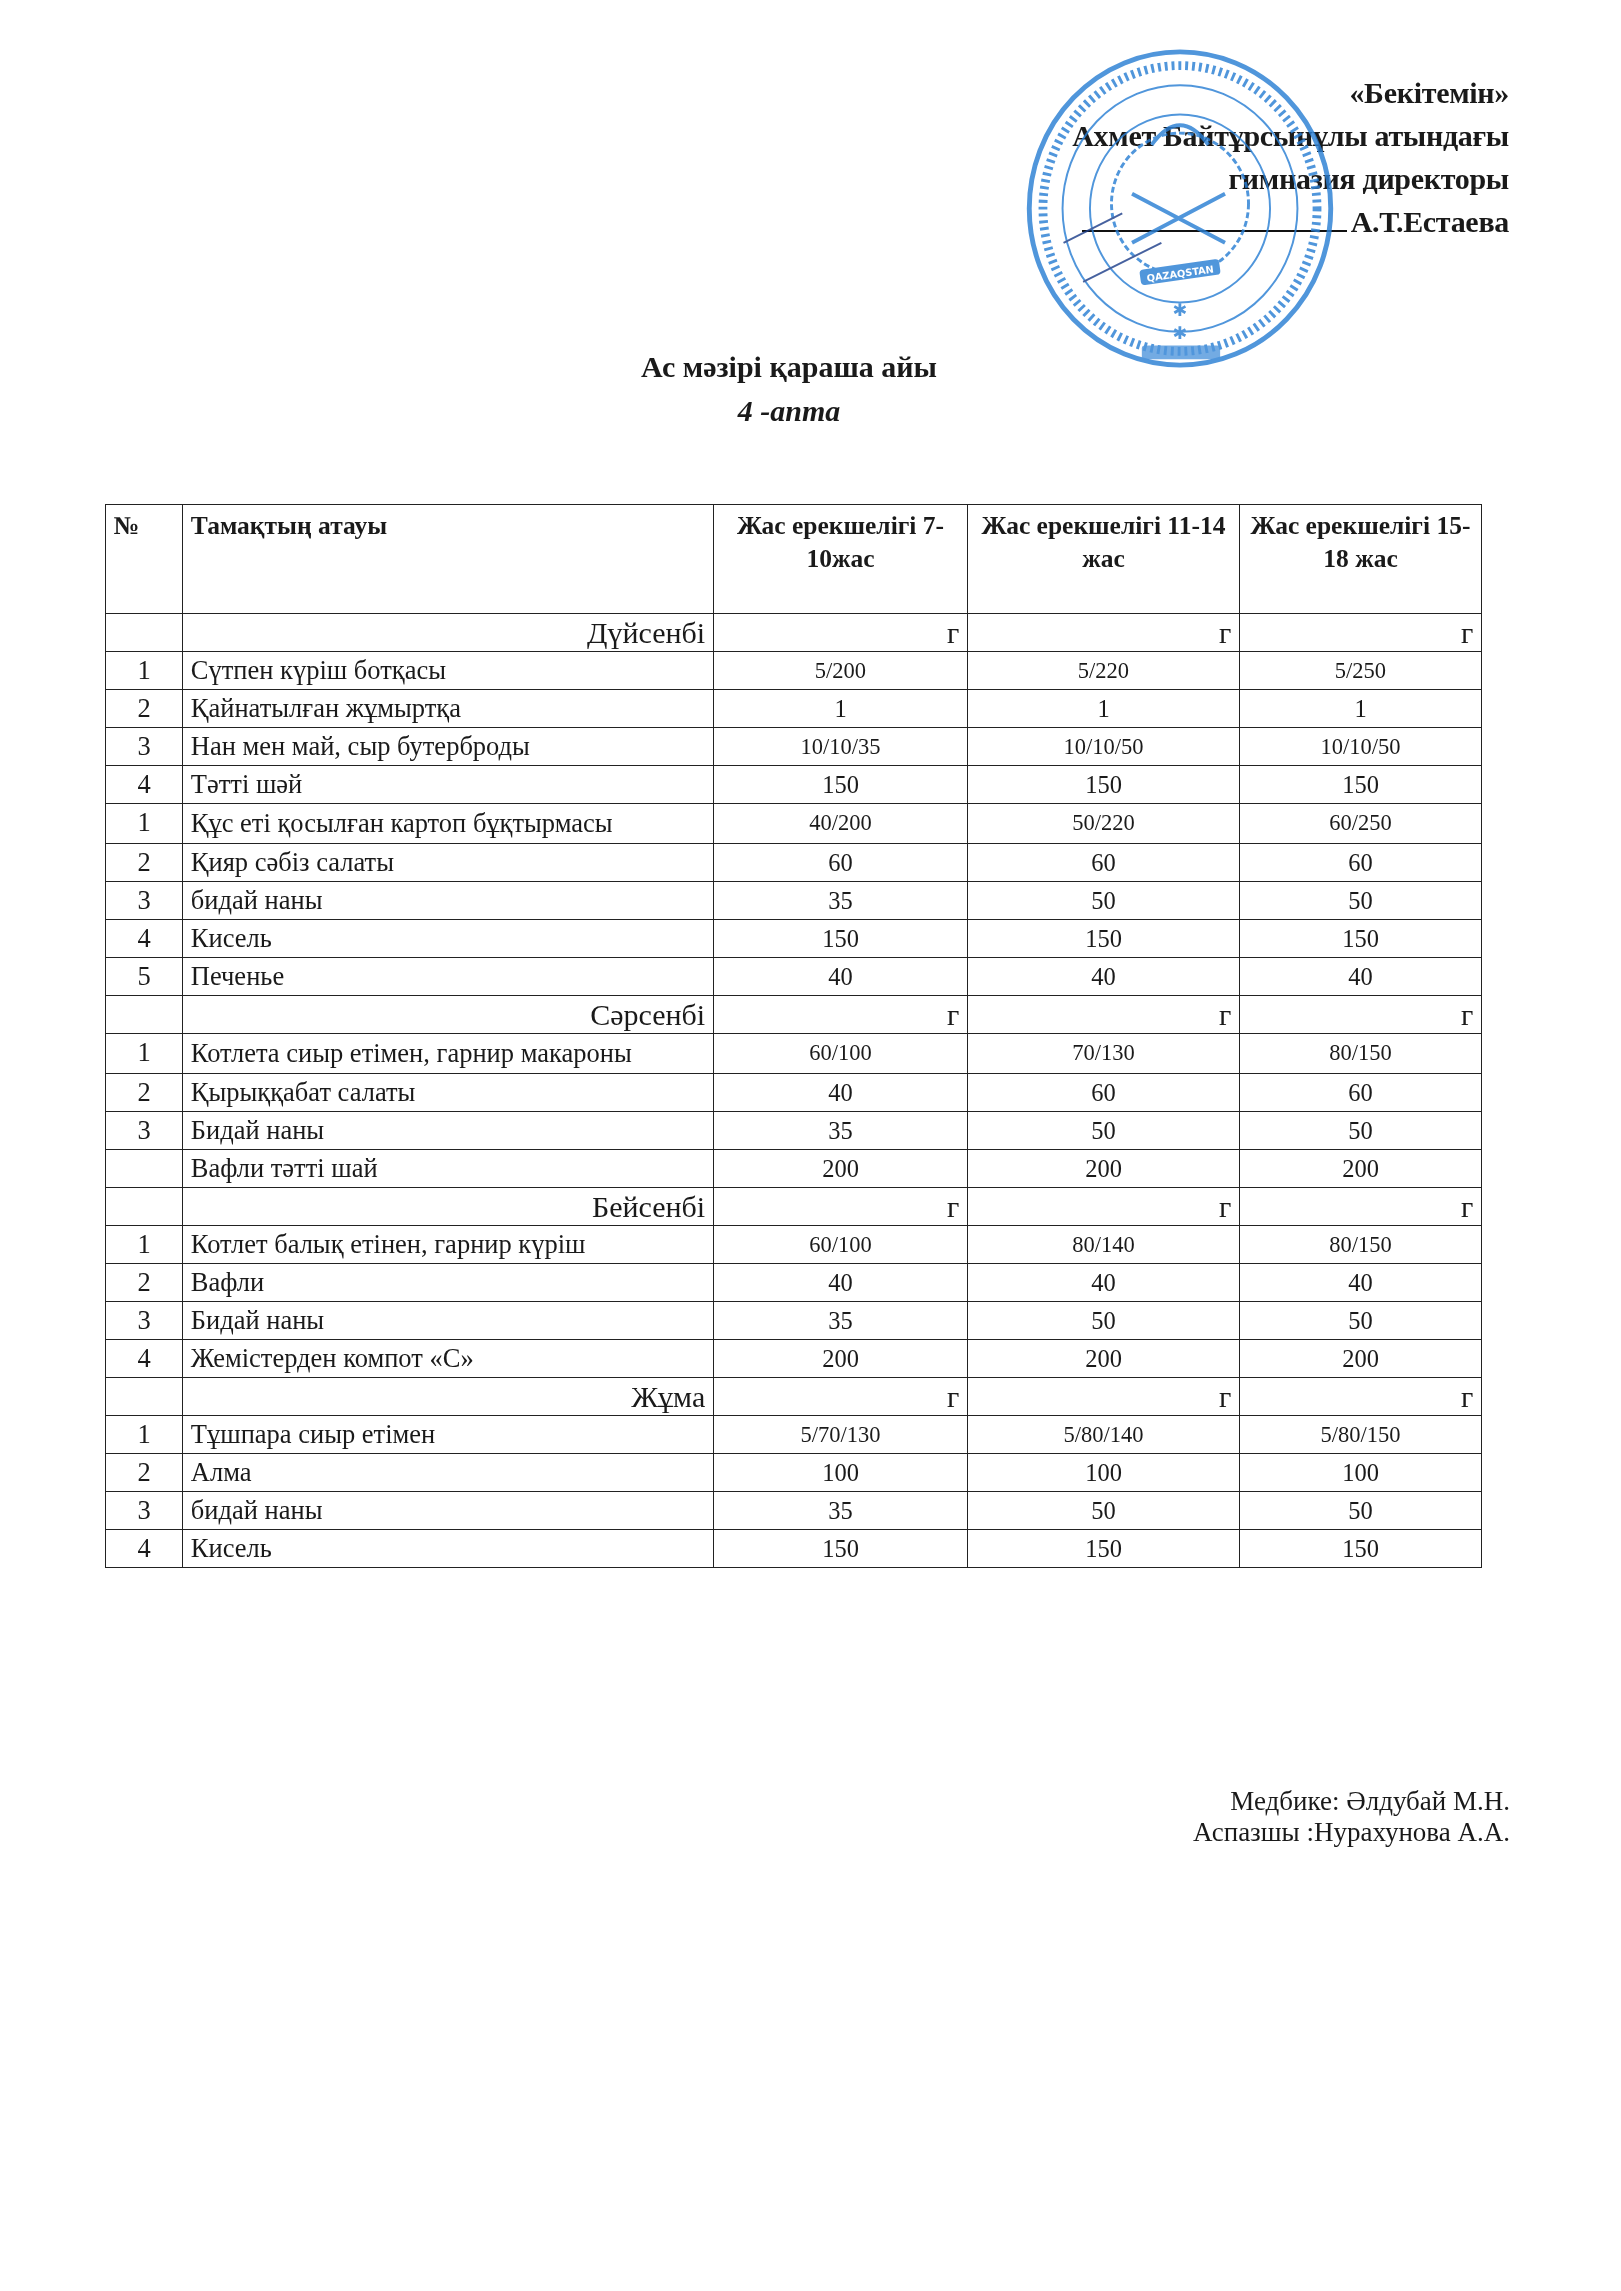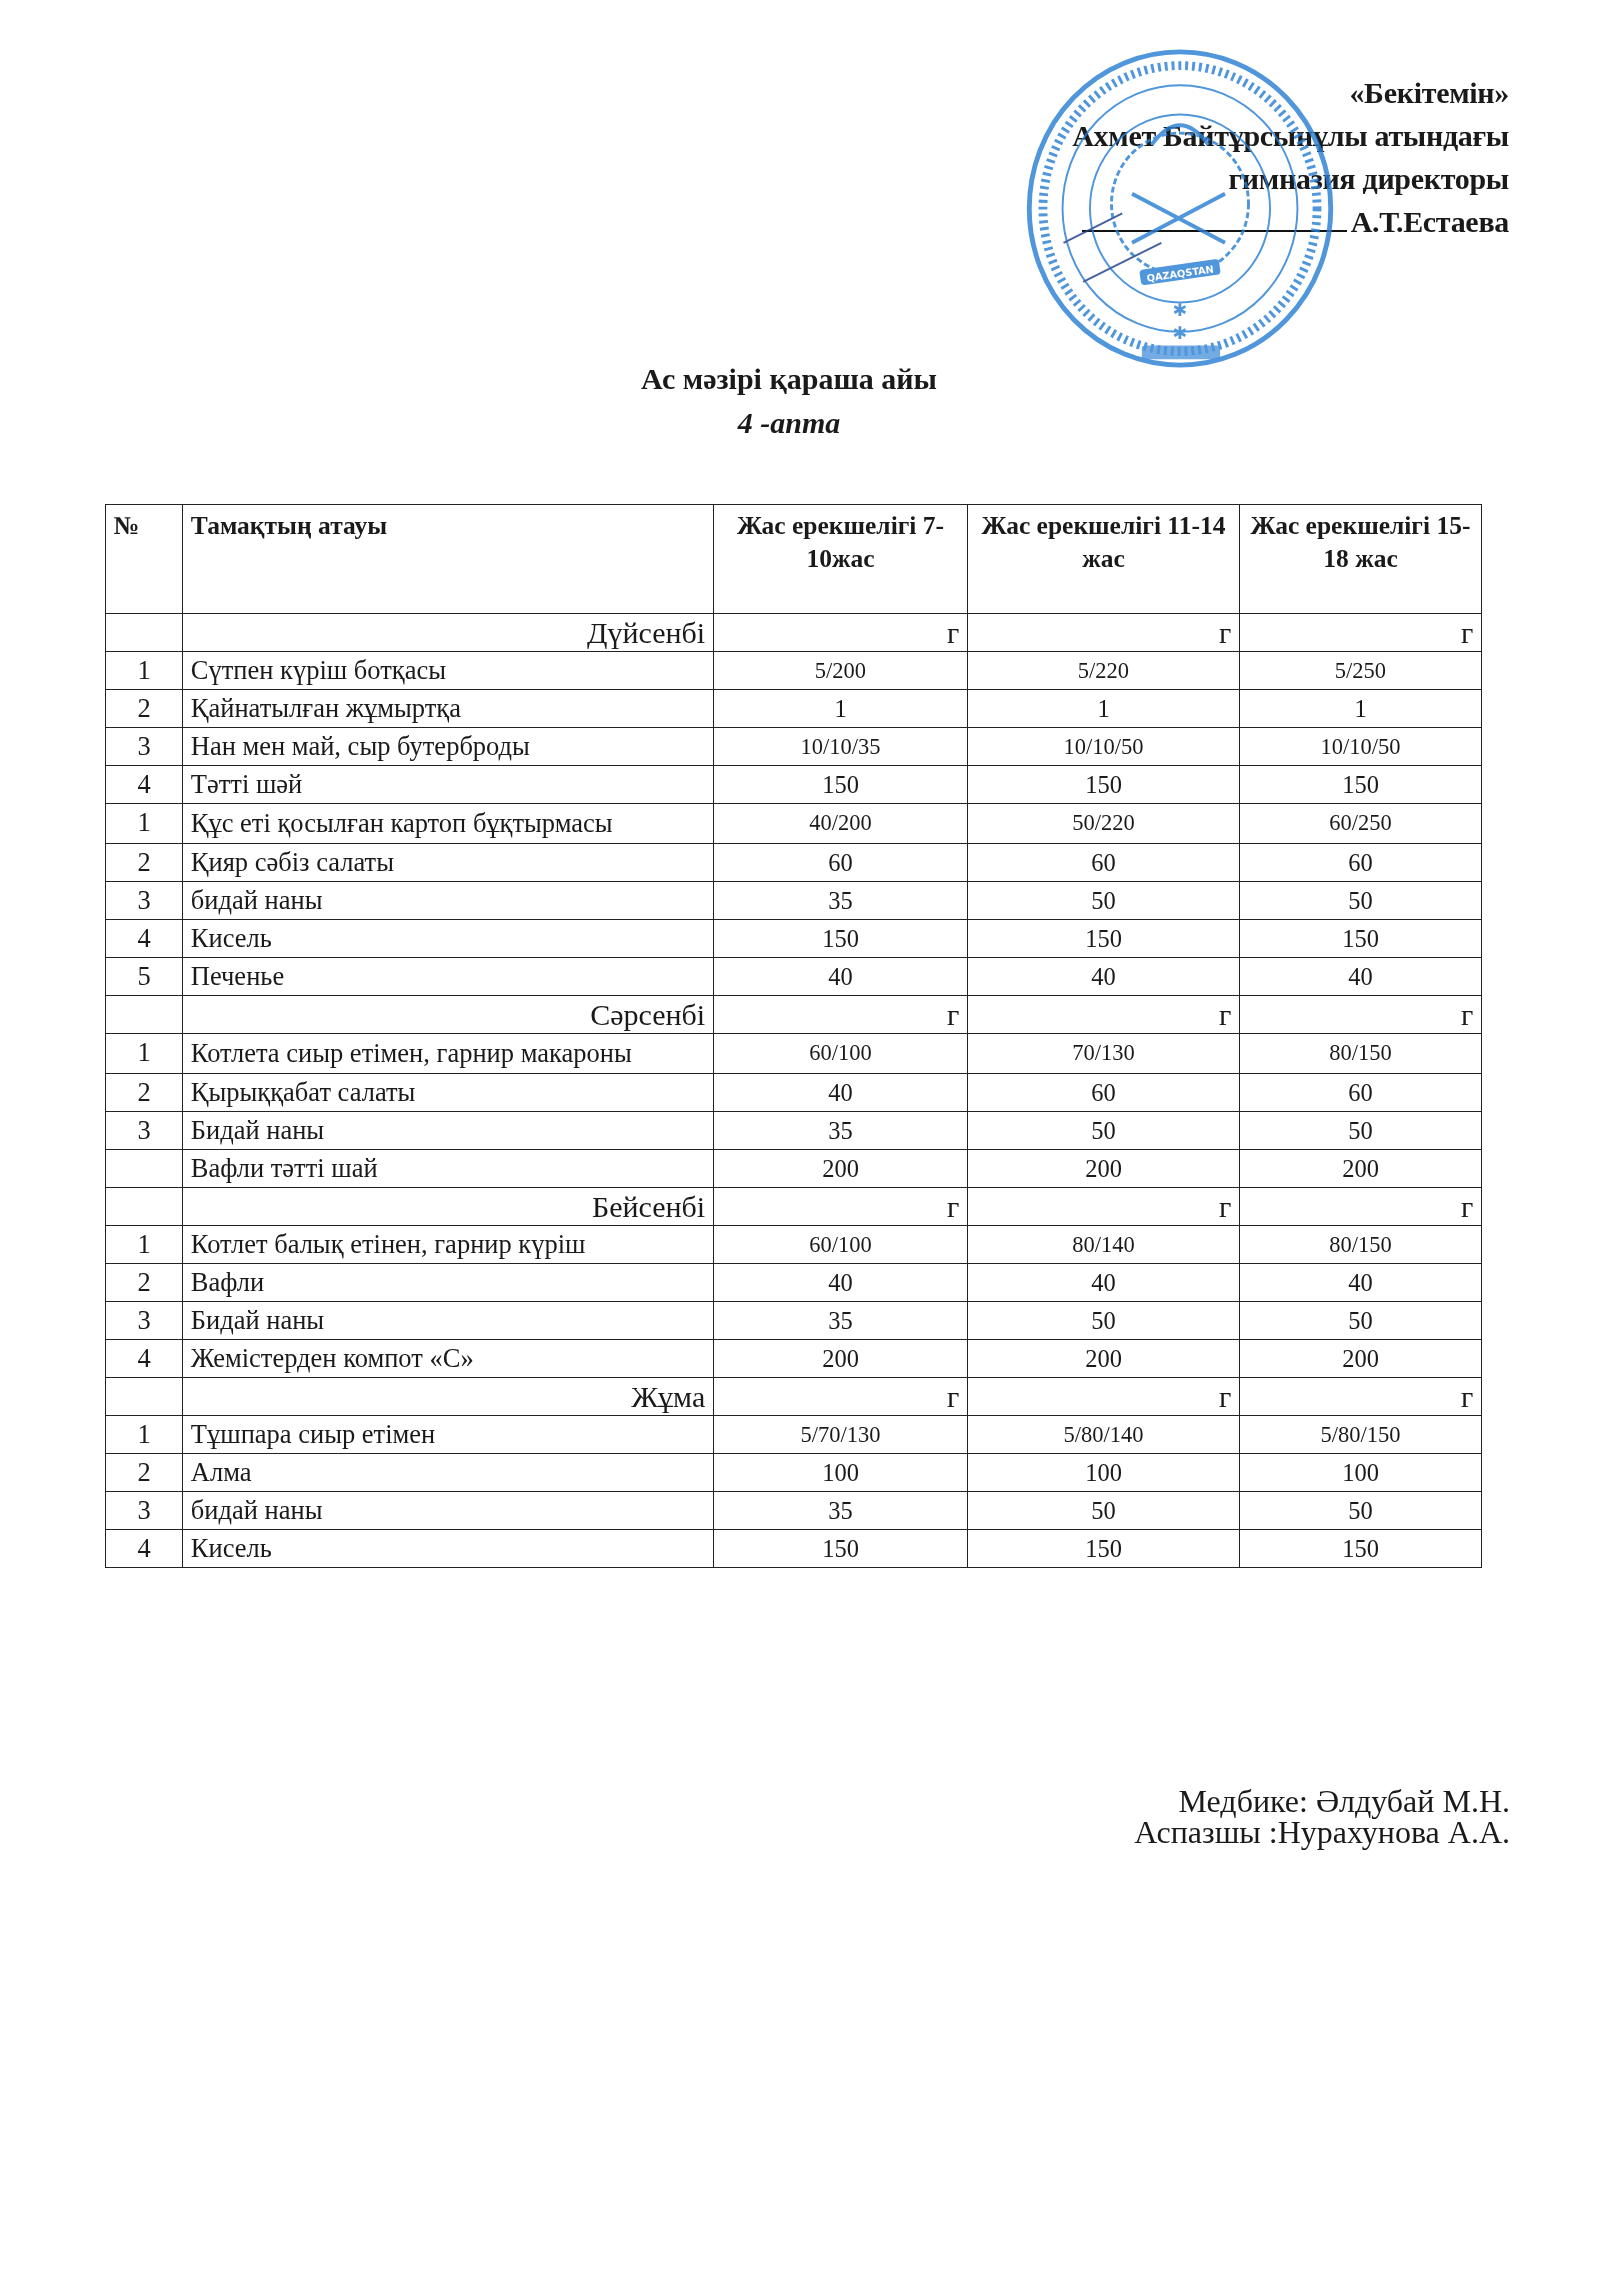--- a/index.html
+++ b/index.html
@@ -15,21 +15,21 @@
     }
     .approval .line { display: block; white-space: nowrap; }
     .sig-line { display: inline-block; border-bottom: 2px solid #111; width: 265px; height: 27.4px; vertical-align: baseline; margin-right: 3.9px; }
     .date-open { display: inline-block; border-bottom: 2px solid #111; width: 69px; height: 27.4px; margin: 0 2px; }
     .date-month { display: inline-block; border-bottom: 2px solid #111; width: 235px; height: 27.4px; margin: 0 3.9px; }
     .stamp {
       position: absolute; left: 1024px; top: 47px; width: 312px; height: 323px; z-index: 3;
       opacity: 0.82; pointer-events: none;
     }
     .title {
-      position: absolute; left: 0; top: 357px; width: 1578px; text-align: center;
+      position: absolute; left: 0; top: 345px; width: 1578px; text-align: center;
       font-weight: bold; font-size: 30px; line-height: 44px;
     }
     .title .t1 { display: block; }
     .title .t2 { display: block; font-style: italic; }
     table.menu {
       position: absolute; left: 105px; top: 504px; width: 1376px;
       border-collapse: collapse; font-size: 26.5px; table-layout: fixed;
     }
     table.menu td, table.menu th {
       border: 1.6px solid #222; padding: 0 7.8px; vertical-align: top;
@@ -46,21 +46,21 @@
     .th-age { text-align: center; }
     .num { text-align: center; }
     .dish { text-align: left; }
     .dish.justify { text-align: justify; text-align-last: left; line-height: 39px; margin-top: 14px; }
     .val { text-align: center; font-size: 22.5px; line-height: 31px; }
     .val.big { font-size: 24.5px; }
     .day-row td { font-weight: normal; text-align: right; font-size: 30px; line-height: 37px; }
     .tall td { height: 74px; }
     .footer {
       position: absolute; right: 111px; top: 1786px; text-align: right;
-      font-family: "Liberation Serif", serif; font-size: 32px; line-height: 31px;
+      font-family: "Liberation Serif", serif; font-size: 27px; line-height: 31px;
     }
     .footer span { display: block; }
   </style>
 </head>
 <body>
 
 <div class="approval">
   <span class="line">«Бекітемін»</span>
   <span class="line">Ахмет Байтұрсынұлы атындағы</span>
   <span class="line">гимназия директоры</span>

